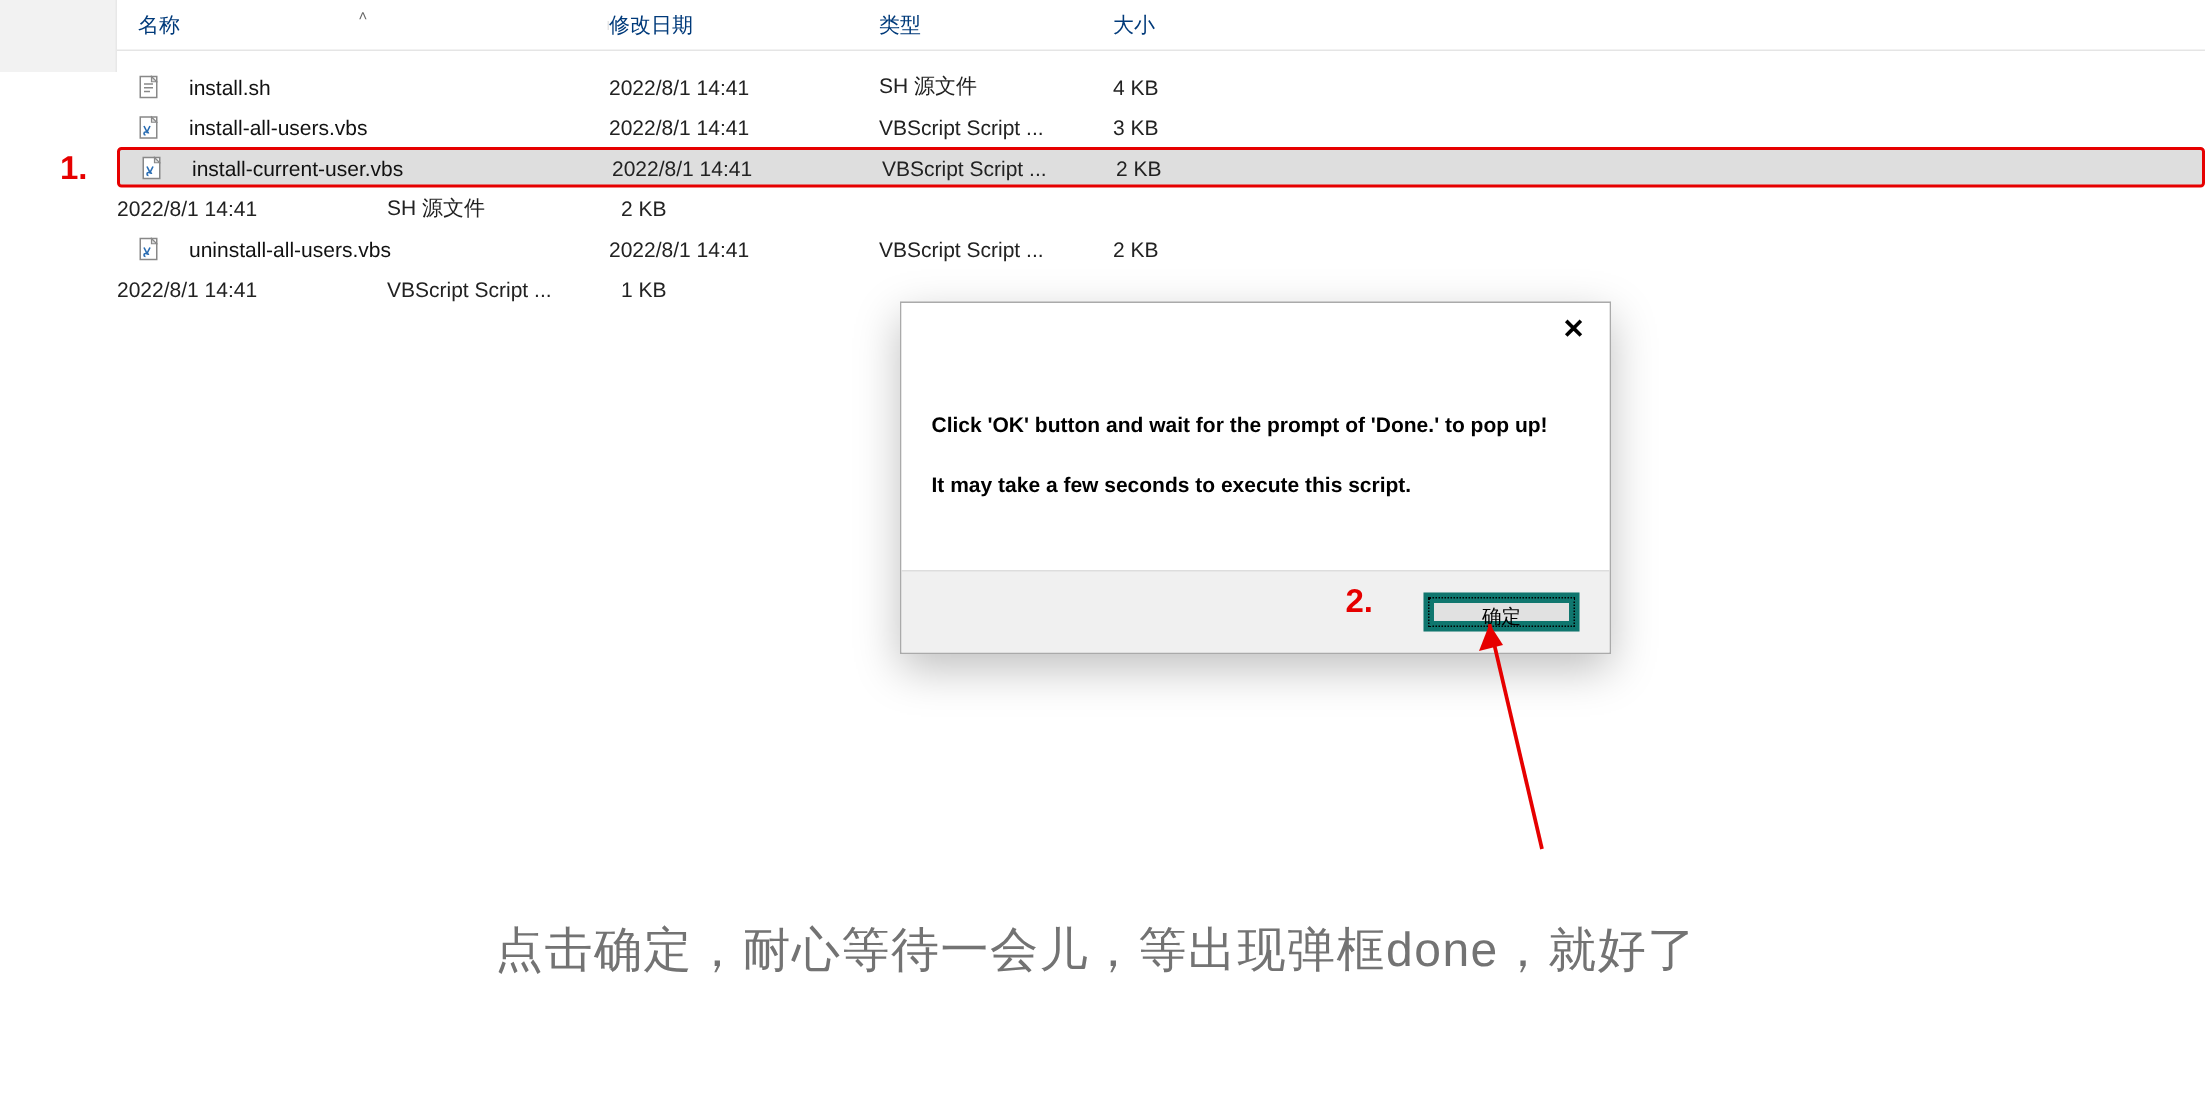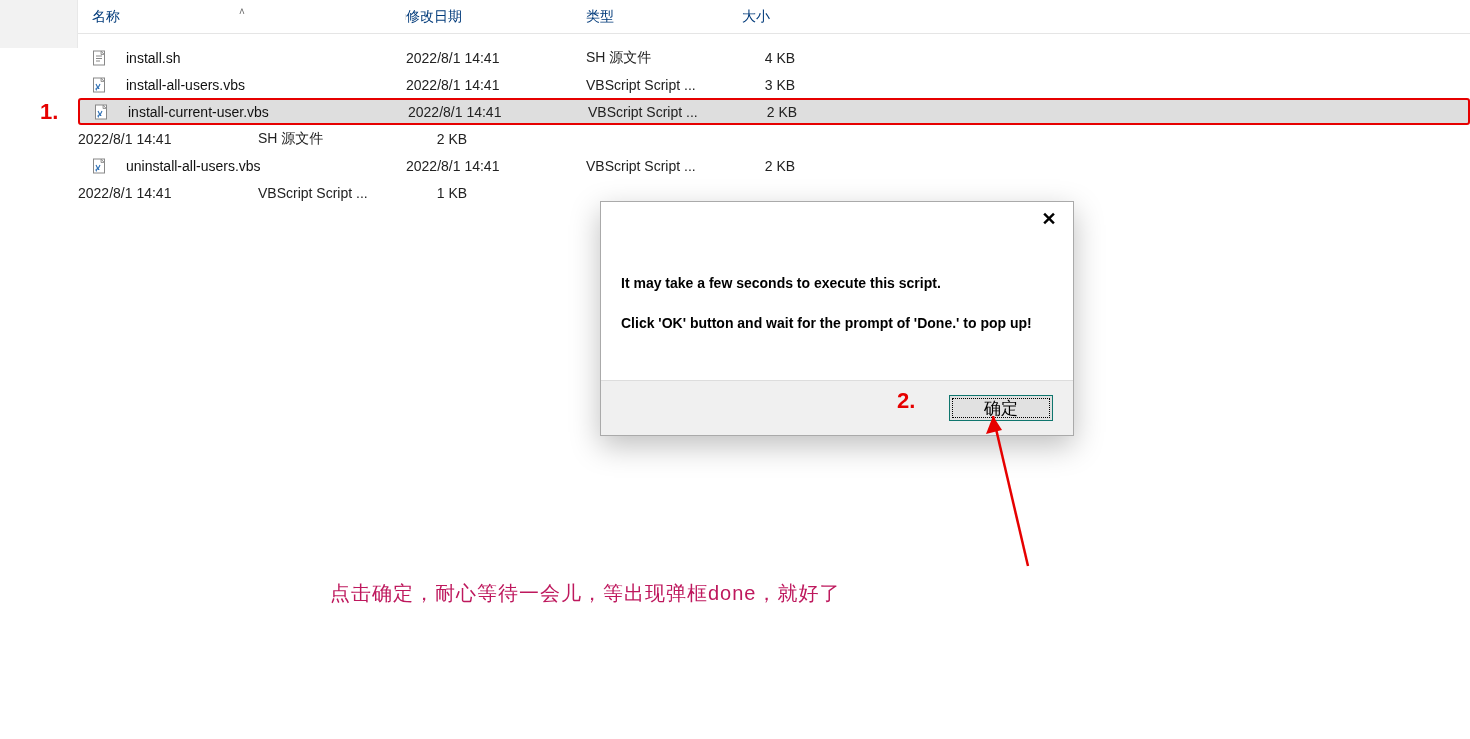--- a/index.html
+++ b/index.html
@@ -52,21 +52,21 @@
       color: #111;
     }
     .row.highlighted {
       background: #dedede;
       border: 2.5px solid #e60000;
       border-radius: 3px;
     }
     .cell-name { width: 328px; padding-left: 14px; display: flex; align-items: center; gap: 18px; }
     .cell-date { width: 180px; color: #222; }
     .cell-type { width: 156px; color: #222; }
-    .cell-size { width: 90px; text-align: center; padding-right: 14px; color: #222; }
+    .cell-size { width: 90px; text-align: left; padding-right: 14px; color: #222; }
     .file-icon {
       width: 16px; height: 16px;
       display: inline-flex; align-items: center; justify-content: center;
       flex-shrink: 0;
     }
     .file-icon svg { width: 16px; height: 16px; }
 
     .step-label {
       position: absolute;
       font-size: 22px;
@@ -104,41 +104,41 @@
     .dialog-footer {
       background: #f0f0f0;
       padding: 14px 20px;
       display: flex;
       justify-content: flex-end;
       border-top: 1px solid #ddd;
     }
     .ok-button {
       min-width: 104px; height: 26px;
       background: #e1e1e1;
-      border: 1px solid #0f766e;
+      border: 7px solid #0f766e;
       outline: 1px dotted #000;
       outline-offset: -4px;
-      font-size: 17px;
+      font-size: 13px;
       font-family: "Microsoft YaHei", sans-serif;
       cursor: pointer;
       margin-left: 42px;
     }
 
     .arrow-svg {
       position: absolute;
       left: 968px; top: 416px;
       width: 80px; height: 160px;
       pointer-events: none;
     }
 
     .caption {
       position: absolute;
-      left: 330px; top: 580px;
-      font-size: 20px;
-      color: #be185d;
+      left: 330px; top: 612px;
+      font-size: 32px;
+      color: #737373;
       font-family: "Microsoft YaHei", sans-serif;
       letter-spacing: 1px;
     }
   </style>
 </head>
 <body>
 
 <div class="sidebar-stub"></div>
 
 <div class="file-list">
@@ -232,22 +232,22 @@
         <div class="cell-size">1 KB</div>
       </div>
     </div>
 </div>
 
 <div class="step-label step-1">1.</div>
 
 <div class="dialog">
   <div class="dialog-body">
     <div class="dialog-close">✕</div>
+    <p>Click 'OK' button and wait for the prompt of 'Done.' to pop up!</p>
     <p>It may take a few seconds to execute this script.</p>
-    <p>Click 'OK' button and wait for the prompt of 'Done.' to pop up!</p>
   </div>
   <div class="dialog-footer">
     <button class="ok-button">确定</button>
   </div>
 </div>
 
 <div class="step-label step-2">2.</div>
 
 <svg class="arrow-svg" viewBox="0 0 80 160">
   <line x1="25" y1="0" x2="60" y2="150" stroke="#e60000" stroke-width="2.5"></line>

